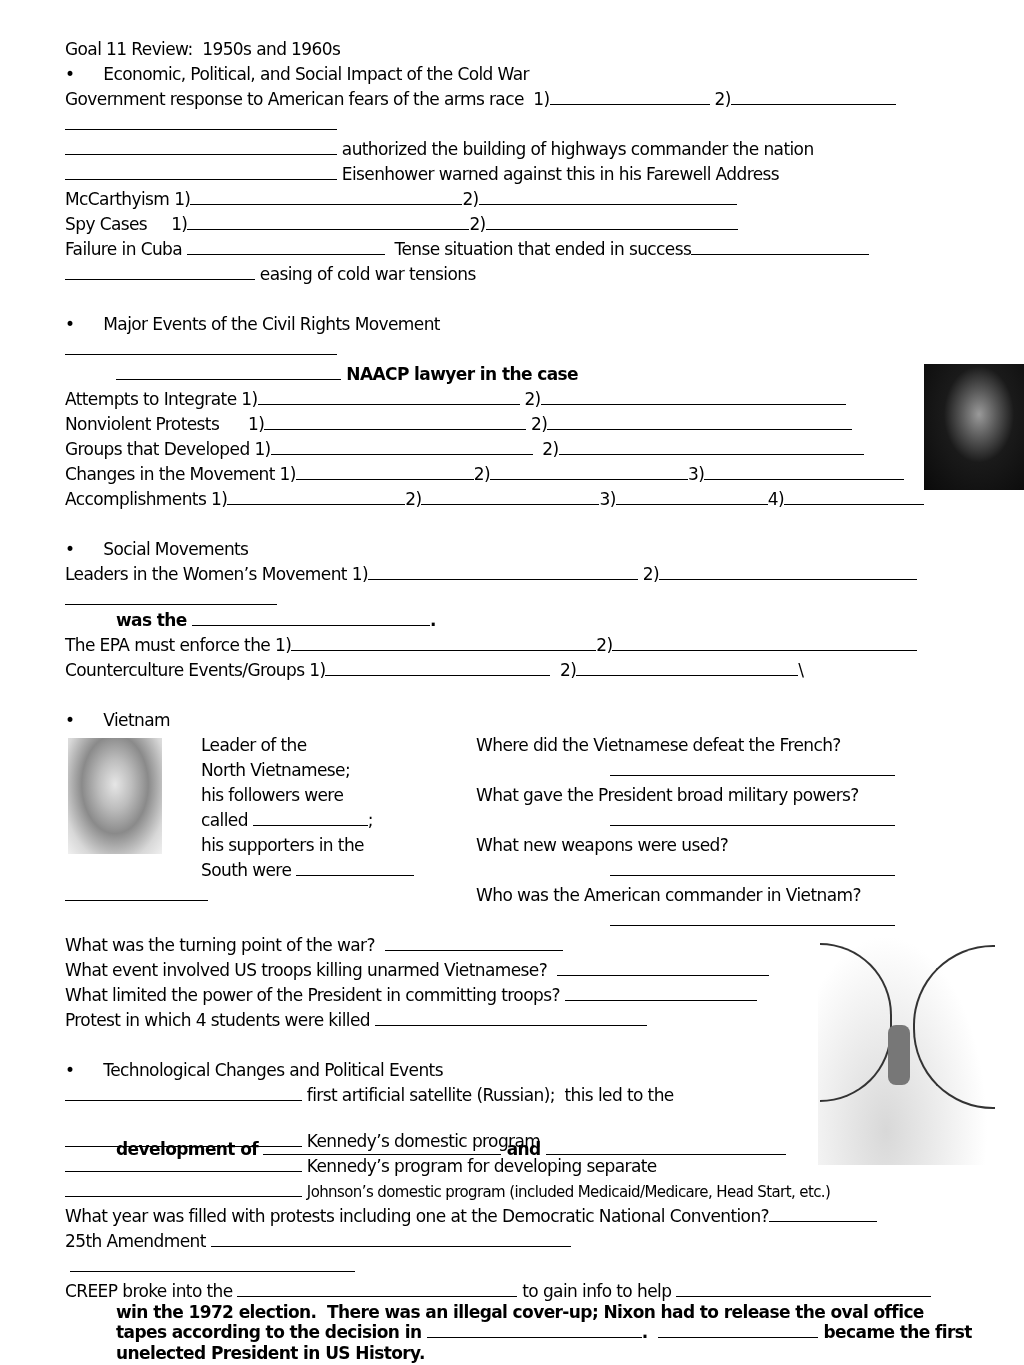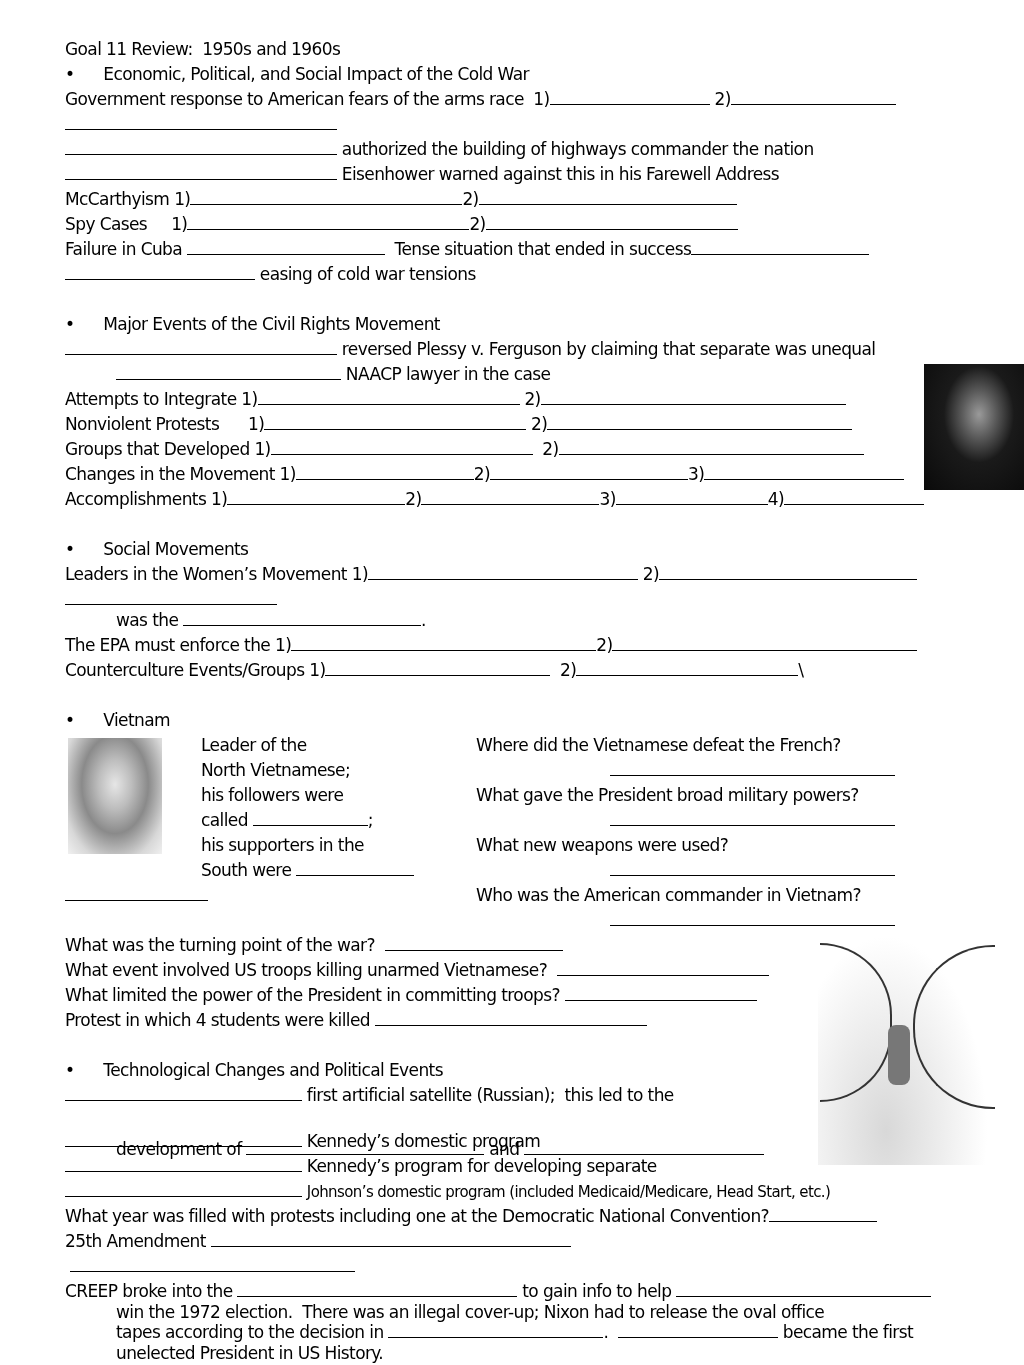--- a/index.html
+++ b/index.html
@@ -1,19 +1,19 @@
 <!DOCTYPE html>
 <html><head>
 <meta charset="utf-8">
 <style>
   html,body{margin:0;padding:0;background:#fff;}
   body{width:1024px;height:1365px;position:relative;overflow:hidden;font-family:"DejaVu Sans",sans-serif;color:#000;}
   .ln{position:absolute;left:65px;font-size:17px;white-space:pre;letter-spacing:-0.6px;line-height:22px;}
   .b{font-weight:normal;}
-  .ind{left:116px;}
+  .ind{left:116px;font-weight:bold;}
   .sm{font-size:15px;}
   .blank{display:inline-block;border-bottom:1.5px solid #000;height:16px;vertical-align:baseline;}
   .photo{position:absolute;background:linear-gradient(135deg,#555,#222 60%,#777);}
   .mlk{left:924px;top:364px;width:100px;height:126px;background:radial-gradient(ellipse at 55% 40%,#9a9a9a 0,#5a5a5a 22%,#1a1a1a 45%,#0a0a0a 100%);}
   .ho{left:68px;top:738px;width:94px;height:116px;background:radial-gradient(ellipse at 50% 40%,#e6e6e6 0,#bdbdbd 25%,#8a8a8a 50%,#d8d8d8 80%,#f0f0f0 100%);}
   .cartoon{left:818px;top:935px;width:170px;height:230px;background:radial-gradient(ellipse at 40% 85%,#d8d8d8 0,#eee 40%,#fff 70%);}
   .reel{position:absolute;border:2px solid #333;border-radius:50%;}
 </style>
 </head>
 <body>
@@ -25,21 +25,21 @@
   <div class="ln" style="top:88px"><span>Government response to American fears of the arms race  1)</span><span class="blank" style="width:160px"></span> <span>2)</span><span class="blank" style="width:165px"></span></div>
   <div class="ln" style="top:113px"><span class="blank" style="width:272px"></span> </div>
   <div class="ln" style="top:138px"><span class="blank" style="width:272px"></span> <span>authorized the building of highways commander the nation</span></div>
   <div class="ln" style="top:163px"><span class="blank" style="width:272px"></span> <span>Eisenhower warned against this in his Farewell Address</span></div>
   <div class="ln" style="top:188px"><span>McCarthyism 1)</span><span class="blank" style="width:272px"></span><span>2)</span><span class="blank" style="width:258px"></span></div>
   <div class="ln" style="top:213px"><span>Spy Cases     1)</span><span class="blank" style="width:282px"></span><span>2)</span><span class="blank" style="width:252px"></span></div>
   <div class="ln" style="top:238px"><span>Failure in Cuba</span> <span class="blank" style="width:198px"></span>  <span>Tense situation that ended in success</span><span class="blank" style="width:178px"></span></div>
   <div class="ln" style="top:263px"><span class="blank" style="width:190px"></span> <span>easing of cold war tensions</span></div>
 
   <div class="ln b" style="top:313px"><span>•</span>      <span>Major Events of the Civil Rights Movement</span></div>
-  <div class="ln" style="top:338px"><span class="blank" style="width:272px"></span> <span>reversed Plessy v. Ferguson by claiming that separate was unequal</span></div>
+  <div class="ln" style="top:338px"><span class="blank" style="width:272px"></span> </div>
   <div class="ln ind" style="top:363px"><span class="blank" style="width:225px"></span> <span>NAACP lawyer in the case</span></div>
   <div class="ln" style="top:388px"><span>Attempts to Integrate 1)</span><span class="blank" style="width:262px"></span> <span>2)</span><span class="blank" style="width:305px"></span></div>
   <div class="ln" style="top:413px"><span>Nonviolent Protests      1)</span><span class="blank" style="width:262px"></span> <span>2)</span><span class="blank" style="width:305px"></span></div>
   <div class="ln" style="top:438px"><span>Groups that Developed 1)</span><span class="blank" style="width:262px"></span>  <span>2)</span><span class="blank" style="width:305px"></span></div>
   <div class="ln" style="top:463px"><span>Changes in the Movement 1)</span><span class="blank" style="width:178px"></span><span>2)</span><span class="blank" style="width:198px"></span><span>3)</span><span class="blank" style="width:200px"></span></div>
   <div class="ln" style="top:488px"><span>Accomplishments 1)</span><span class="blank" style="width:178px"></span><span>2)</span><span class="blank" style="width:178px"></span><span>3)</span><span class="blank" style="width:152px"></span><span>4)</span><span class="blank" style="width:140px"></span></div>
   <div class="photo mlk"></div>
 
   <div class="ln b" style="top:538px"><span>•</span>      <span>Social Movements</span></div>
   <div class="ln" style="top:563px"><span>Leaders in the Women’s Movement 1)</span><span class="blank" style="width:270px"></span> <span>2)</span><span class="blank" style="width:258px"></span></div>

